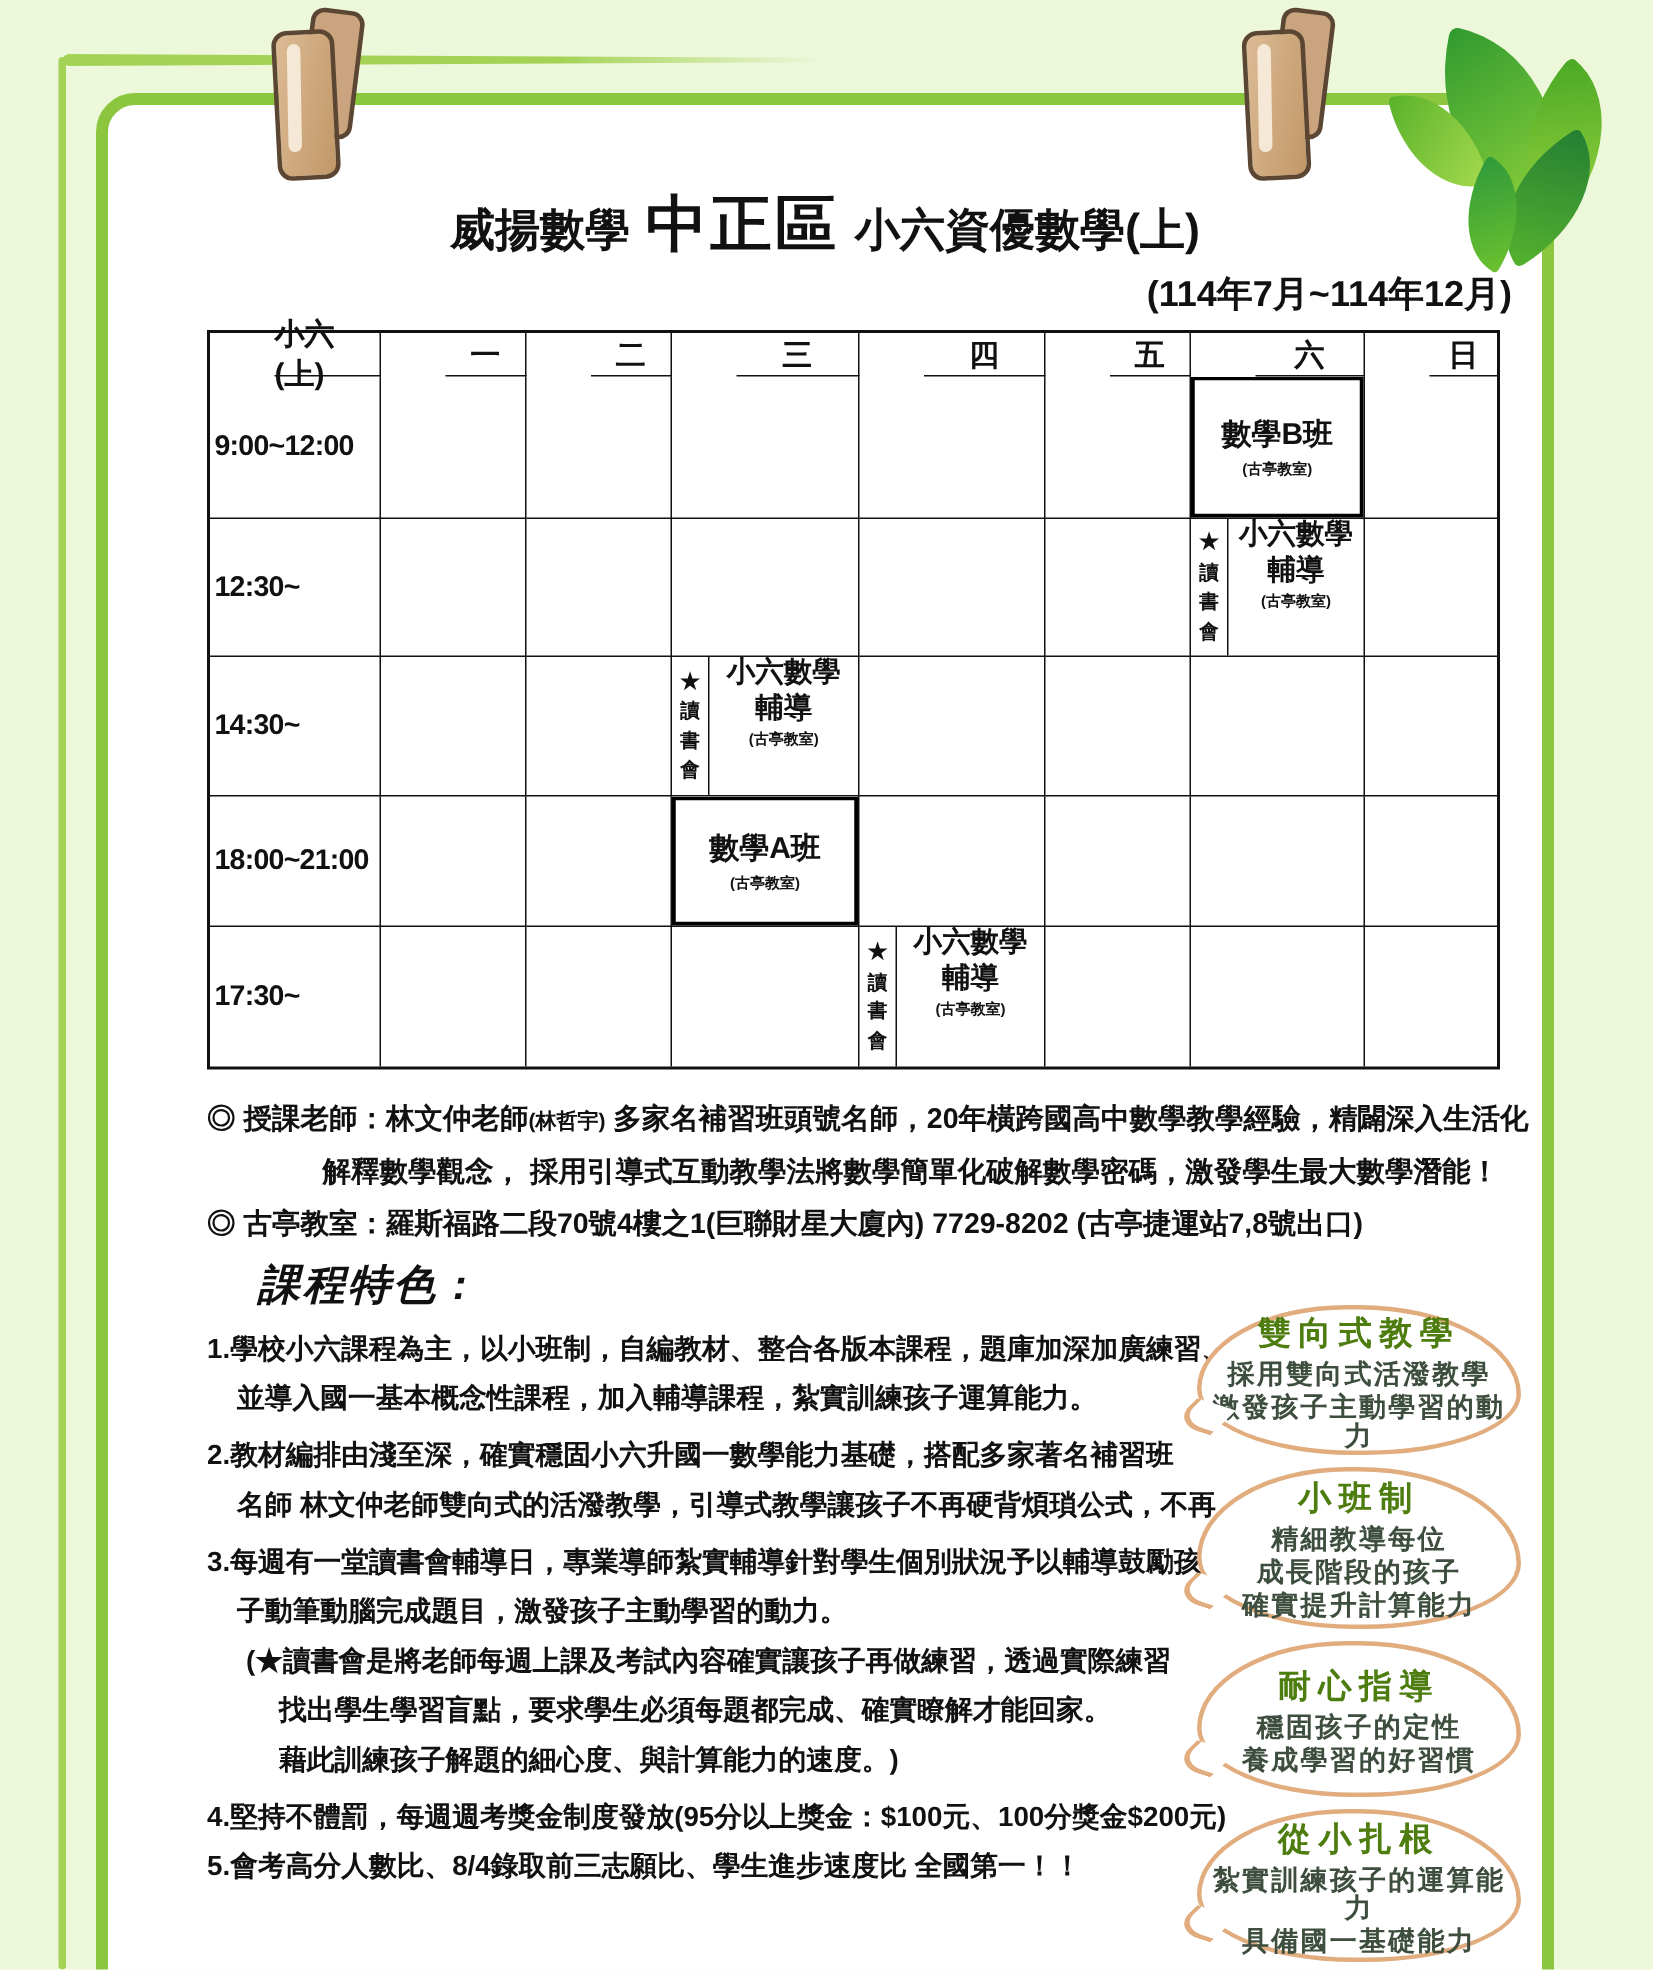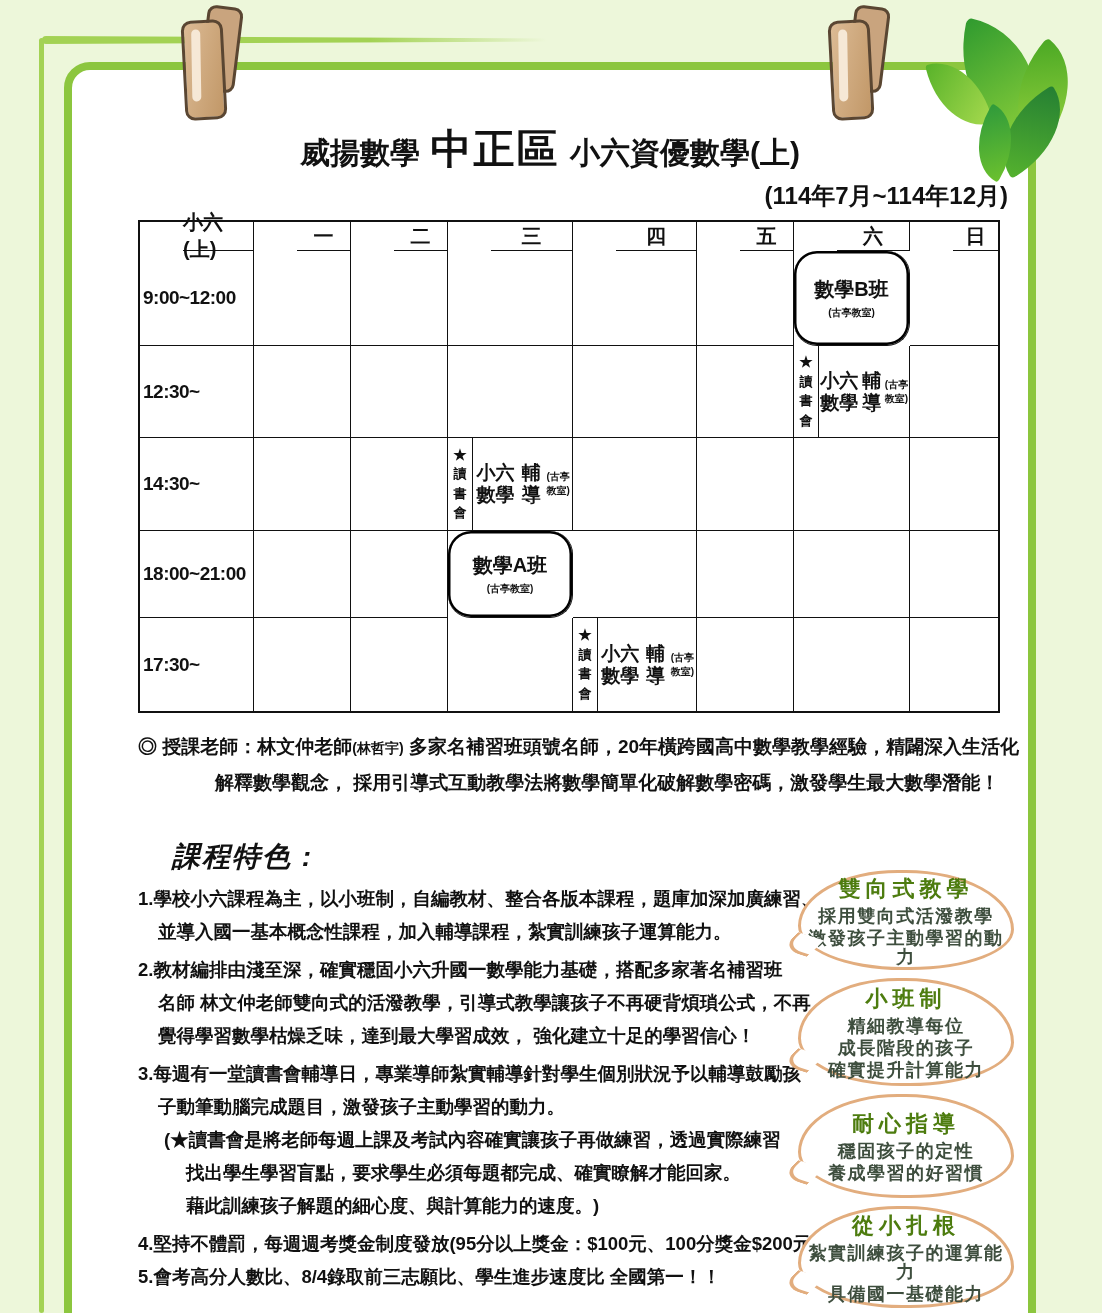--- a/index.html
+++ b/index.html
@@ -75,35 +75,35 @@
     grid-template-rows:29px 95px 92px 93px 87px 93px;
     border:2px solid #111; background:#fff;
   }
   .schedule > div { border-right:1.5px solid #111; border-bottom:1.5px solid #111; }
   .schedule > div:nth-child(8n) { border-right:none; }
   .schedule > div:nth-child(n+41) { border-bottom:none; }
   .h { display:flex; align-items:center; justify-content:center;
        font-size:20px; font-weight:bold;margin-left:43px; }
   .t { display:flex; align-items:center; font-size:19px; font-weight:bold;
        padding-left:3px; letter-spacing:-0.5px; }
-  .box { box-shadow:inset 0 0 0 2.5px #000;border-radius:23px; }
+  .box { box-shadow:inset 0 0 0 2.5px #000; }
   .cc { display:flex; flex-direction:column; align-items:center;
         justify-content:center; gap:3px; text-align:center; }
   .nm  { font-size:19px; font-weight:bold; line-height:22px; }
   .nm2 { font-size:20px; font-weight:bold; }
   .loc { font-size:10px; font-weight:bold; }
   .split { display:flex; }
   .strip { width:25px; border-right:1.5px solid #111; display:flex;
            flex-direction:column; align-items:center;
            justify-content:space-evenly; padding:4px 0;
            font-size:13px; font-weight:bold; }
   .strip span { display:block; line-height:14px; }
   .strip span:first-child { font-size:15px; }
-  .main { flex:1; display:flex; flex-direction:row; align-items:center;
-          justify-content:flex-end; gap:2px; text-align:center; }
+  .main { flex:1; display:flex; flex-direction:column; align-items:center;
+          justify-content:flex-start; gap:2px; text-align:center; }
   
   .info { position:absolute; top:664px; left:66px; width:886px;
           font-size:19px; font-weight:bold; line-height:26px; }
   .info .row { margin-bottom:9px; white-space:nowrap; }
   .info .indent { padding-left:77px; }
   .info .small { font-size:14px; }
   .features-heading { position:absolute; top:768px; left:100px;
                       font-size:28px; font-weight:bold; font-style:italic;
                       letter-spacing:2px; }
   
@@ -264,30 +264,30 @@
     <div></div>
     <div></div>
     <div></div>
   </div>
 
   <div class="info">
     <div class="row">
       <span>◎ 授課老師：林文仲老師</span><span class="small">(林哲宇)</span><span> 多家名補習班頭號名師，20年橫跨國高中數學教學經驗，精闢深入生活化</span>
     </div>
     <div class="row indent">解釋數學觀念， 採用引導式互動教學法將數學簡單化破解數學密碼，激發學生最大數學潛能！</div>
+    <div class="row">◎ 古亭教室：羅斯福路二段70號4樓之1(巨聯財星大廈內) 7729-8202 (古亭捷運站7,8號出口)</div>
   </div>
 
   <div class="features-heading">課程特色 :</div>
 
   <div class="features">
     <div class="ln">1.學校小六課程為主，以小班制，自編教材、整合各版本課程，題庫加深加廣練習、</div>
     <div class="ln i1">並導入國一基本概念性課程，加入輔導課程，紮實訓練孩子運算能力。</div>
     <div class="ln gap">2.教材編排由淺至深，確實穩固小六升國一數學能力基礎，搭配多家著名補習班</div>
     <div class="ln i1">名師 林文仲老師雙向式的活潑教學，引導式教學讓孩子不再硬背煩瑣公式，不再</div>
-    <div class="ln i1">覺得學習數學枯燥乏味，達到最大學習成效， 強化建立十足的學習信心！</div>
     <div class="ln gap">3.每週有一堂讀書會輔導日，專業導師紮實輔導針對學生個別狀況予以輔導鼓勵孩</div>
     <div class="ln i1">子動筆動腦完成題目，激發孩子主動學習的動力。</div>
     <div class="ln i2">(★讀書會是將老師每週上課及考試內容確實讓孩子再做練習，透過實際練習</div>
     <div class="ln i3">找出學生學習盲點，要求學生必須每題都完成、確實瞭解才能回家。</div>
     <div class="ln i3">藉此訓練孩子解題的細心度、與計算能力的速度。)</div>
     <div class="ln gap">4.堅持不體罰，每週週考獎金制度發放(95分以上獎金：$100元、100分獎金$200元)</div>
     <div class="ln">5.會考高分人數比、8/4錄取前三志願比、學生進步速度比 全國第一！！</div>
   </div>
 
   <div class="bubbles">

